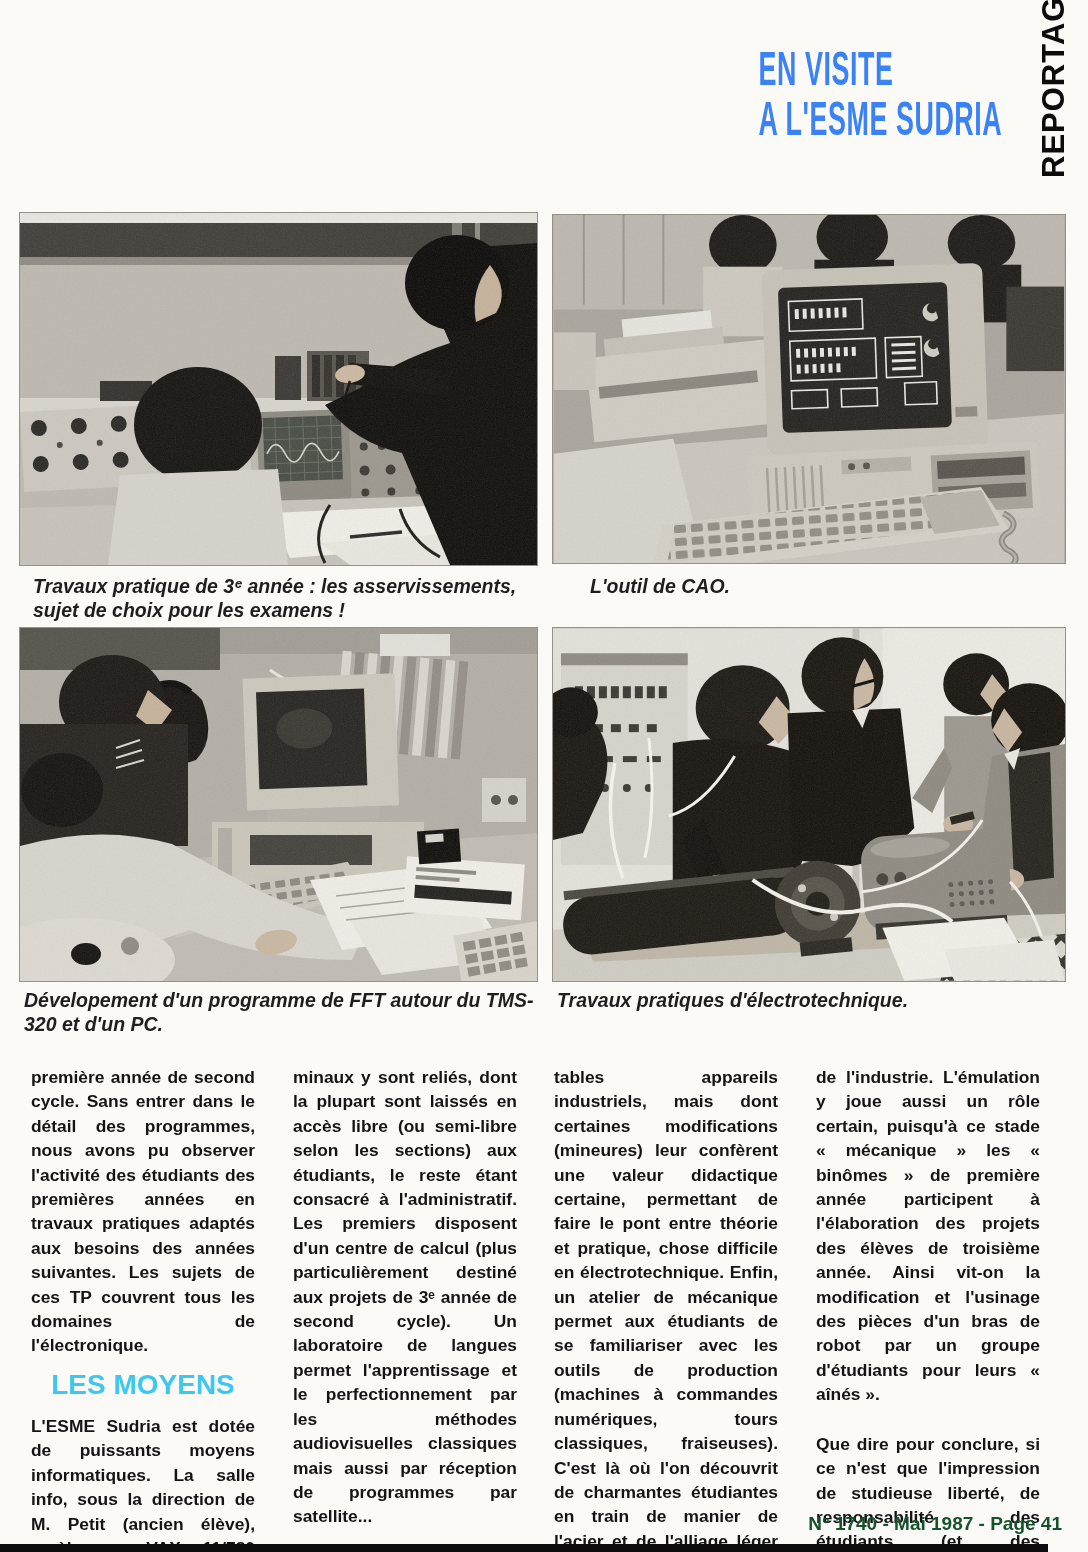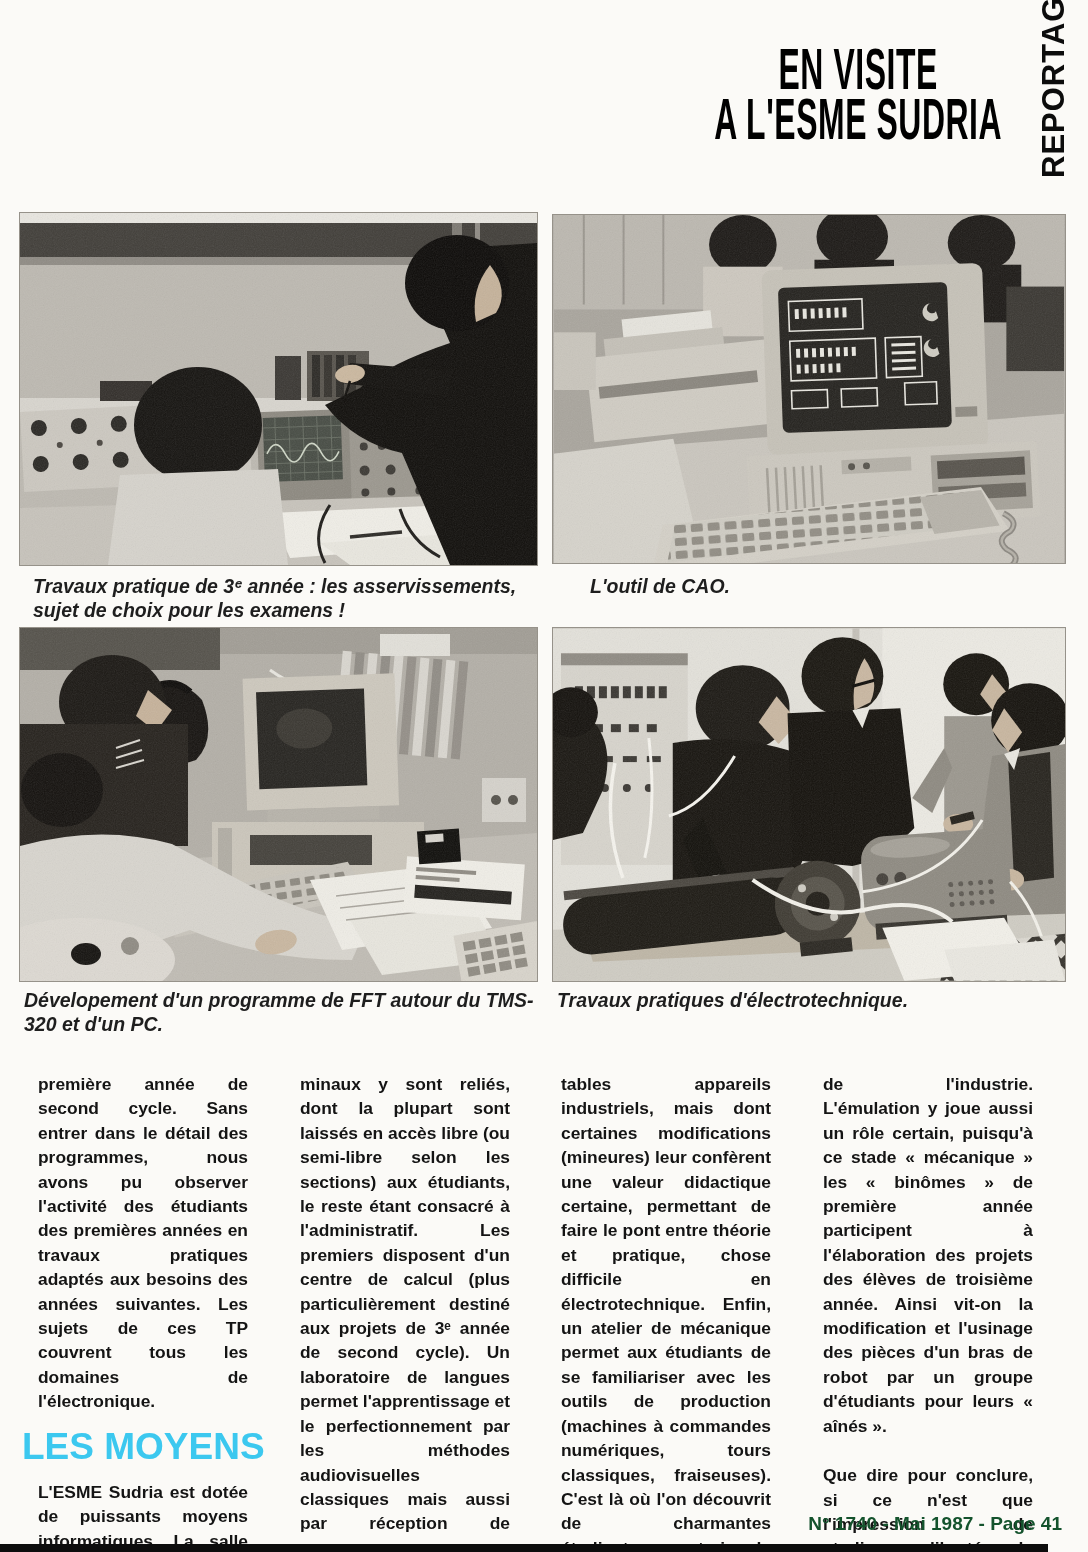--- a/index.html
+++ b/index.html
@@ -5,22 +5,22 @@
   html,body{margin:0;padding:0;}
   body{
     width:1088px;height:1552px;position:relative;overflow:hidden;
     background:#fbfaf7;color:#171717;
     font-family:"Liberation Sans","DejaVu Sans",sans-serif;
   }
   .abs{position:absolute;}
 
   
   .title{
-    right:86px;top:44px;text-align:center;color:#000000;
-    font-weight:bold;font-size:57px;line-height:50px;
+    right:86px;top:44px;text-align:left;color:#3b82f6;
+    font-weight:bold;font-size:48px;line-height:50px;
   }
   .title-line{display:block;transform:scaleX(0.56);transform-origin:100% 50%;white-space:nowrap;letter-spacing:1px;}
   .kicker{
     right:16px;top:6px;height:172px;
     writing-mode:vertical-rl;transform:rotate(180deg);
     font-weight:bold;font-size:31px;letter-spacing:1px;color:#0c0c0c;white-space:nowrap;
   }
 
   
   .photo{position:absolute;background:#b5b1a9;outline:1px solid #96928a;}
@@ -38,25 +38,25 @@
   #cap2{left:590px;top:574px;width:500px;}
   #cap3{left:24px;top:988px;width:514px;}
   #cap4{left:557px;top:988px;width:500px;font-style:italic;}
 
   
   .col{
     position:absolute;top:1056px;width:242px;
     font-size:17.4px;line-height:24.4px;font-weight:bold;text-align:justify;color:#141414;
   }
   #col1{left:22px;}  #col2{left:284px;}  #col3{left:545px;}  #col4{left:807px;}
-  .col p{margin:16px;}
+  .col p{margin:9px;}
   .gap-top{margin-top:25px !important;}
   .section-heading{
-    color:#3cc8ef;font-size:37px;line-height:34px;font-weight:bold;
-    letter-spacing:0px;margin:10px 0 12px 0;text-align:right;white-space:nowrap;
+    color:#3cc8ef;font-size:28px;line-height:34px;font-weight:bold;
+    letter-spacing:0px;margin:10px 0 12px 0;text-align:center;white-space:nowrap;
   }
 
   
   .footer-text{right:26px;top:1513px;font-weight:bold;font-size:19px;color:#14532d;}
   .footer-bar{left:0;top:1544px;width:1048px;height:8px;background:#0d0d0d;}
 </style>
 </head>
 <body>
 
 <div class="abs title">

